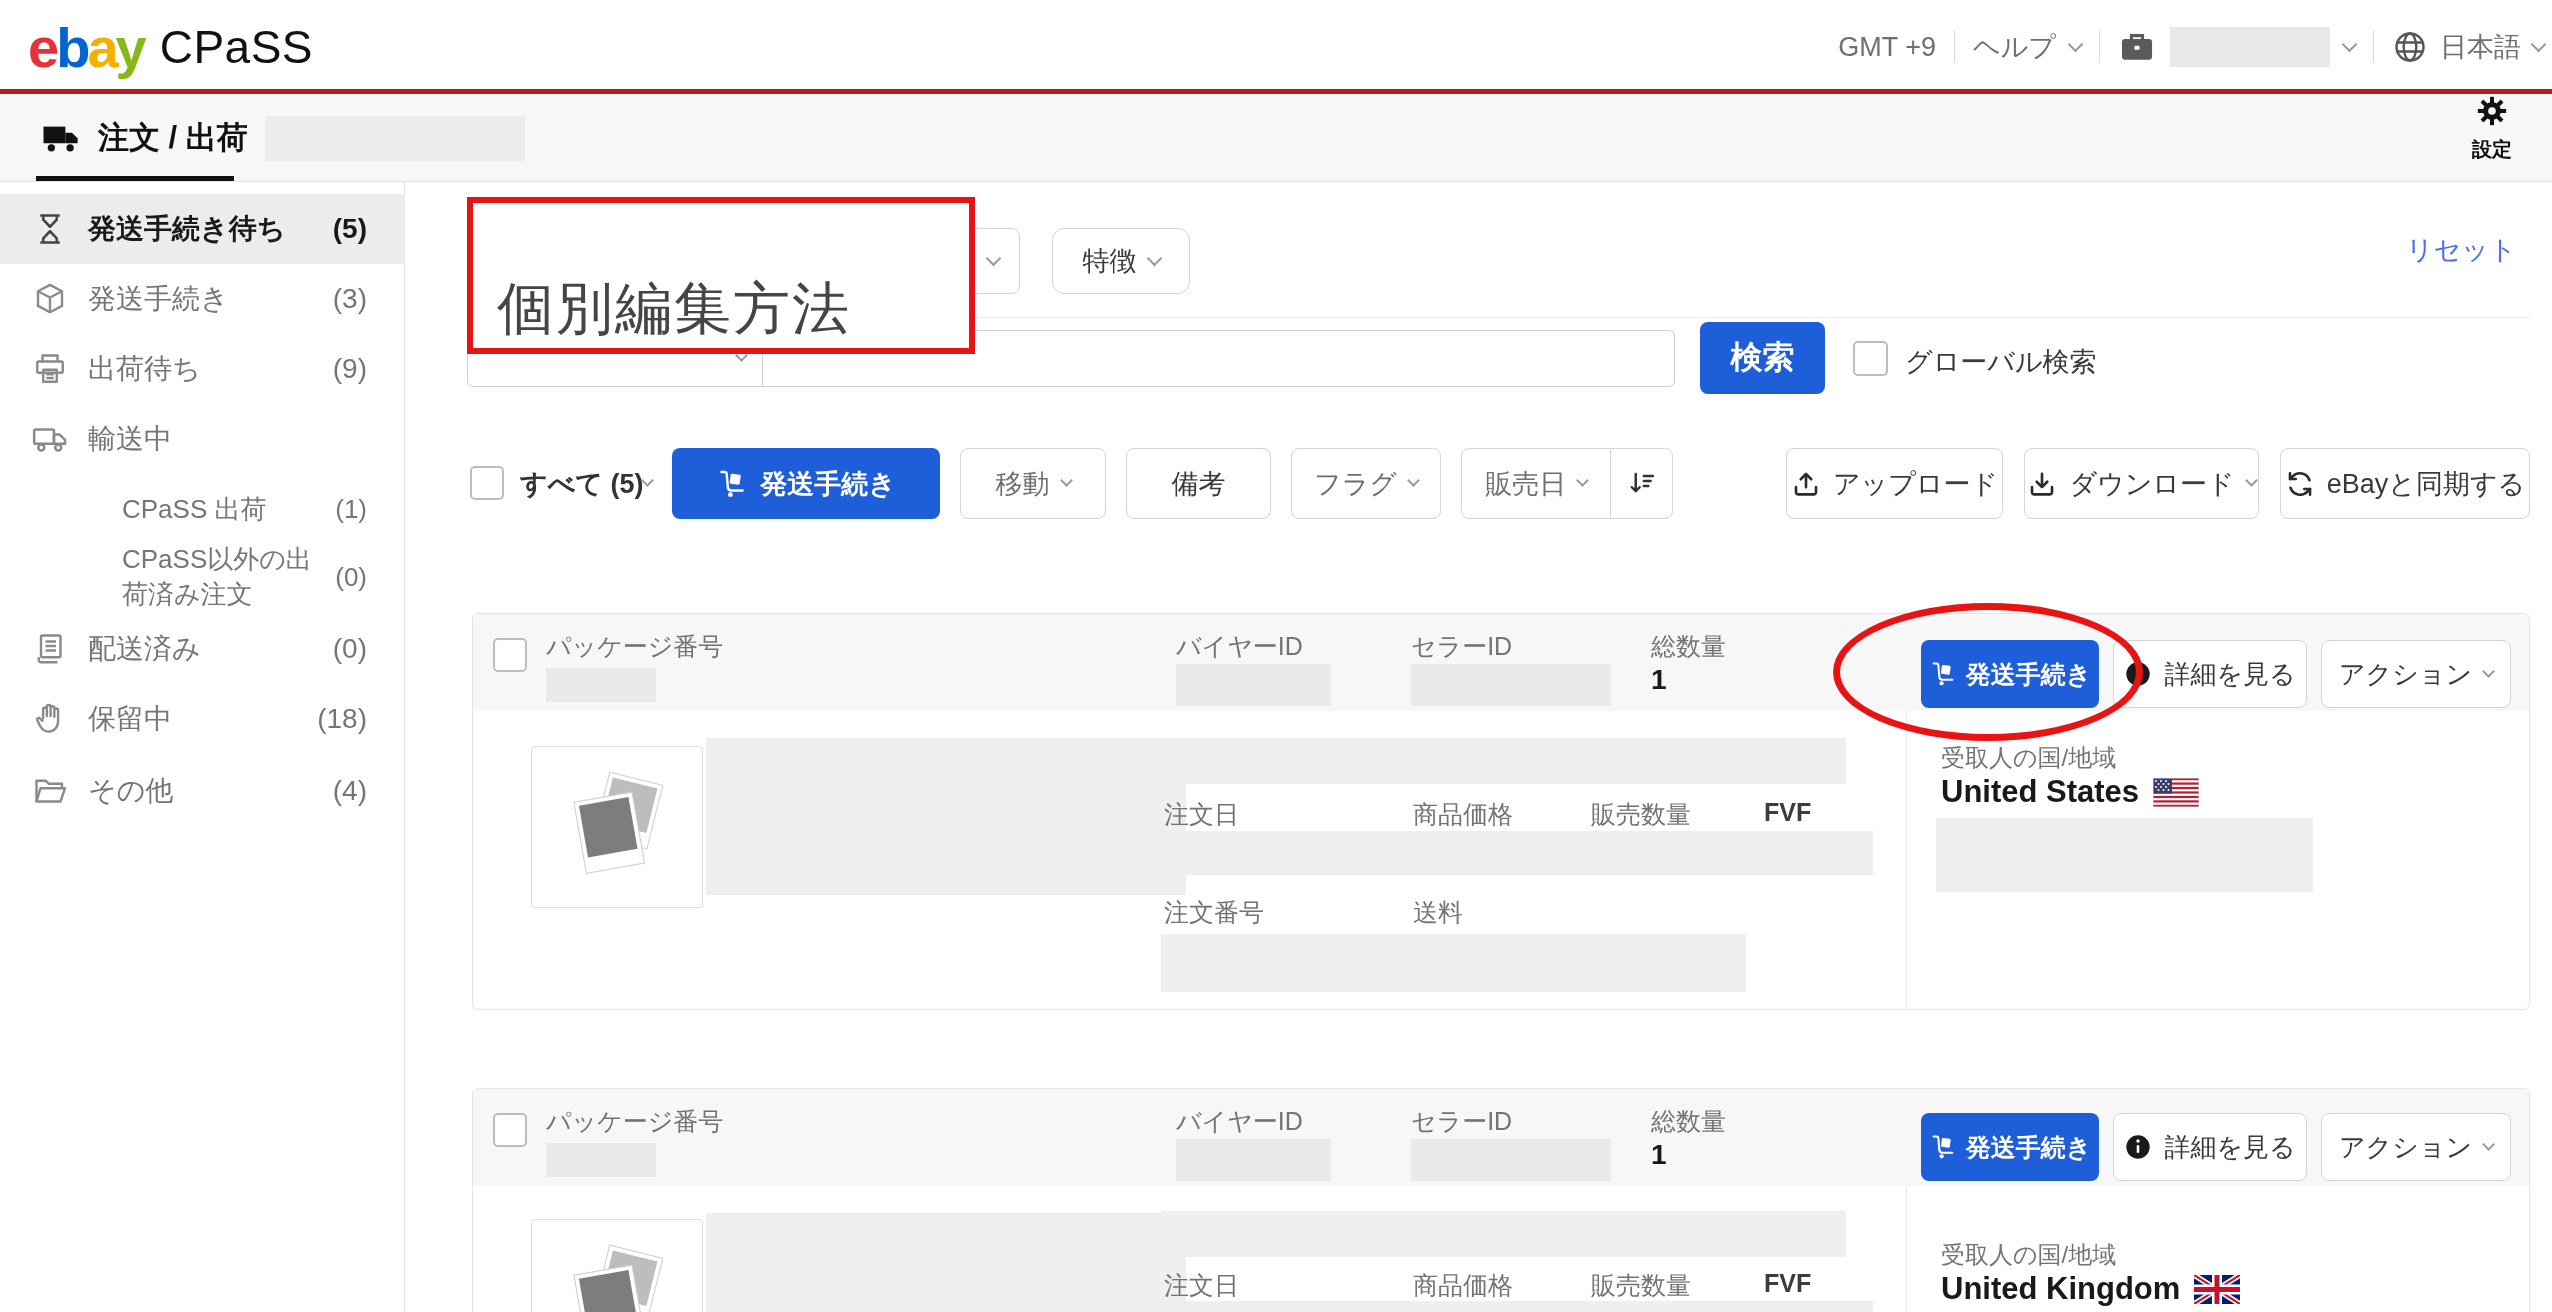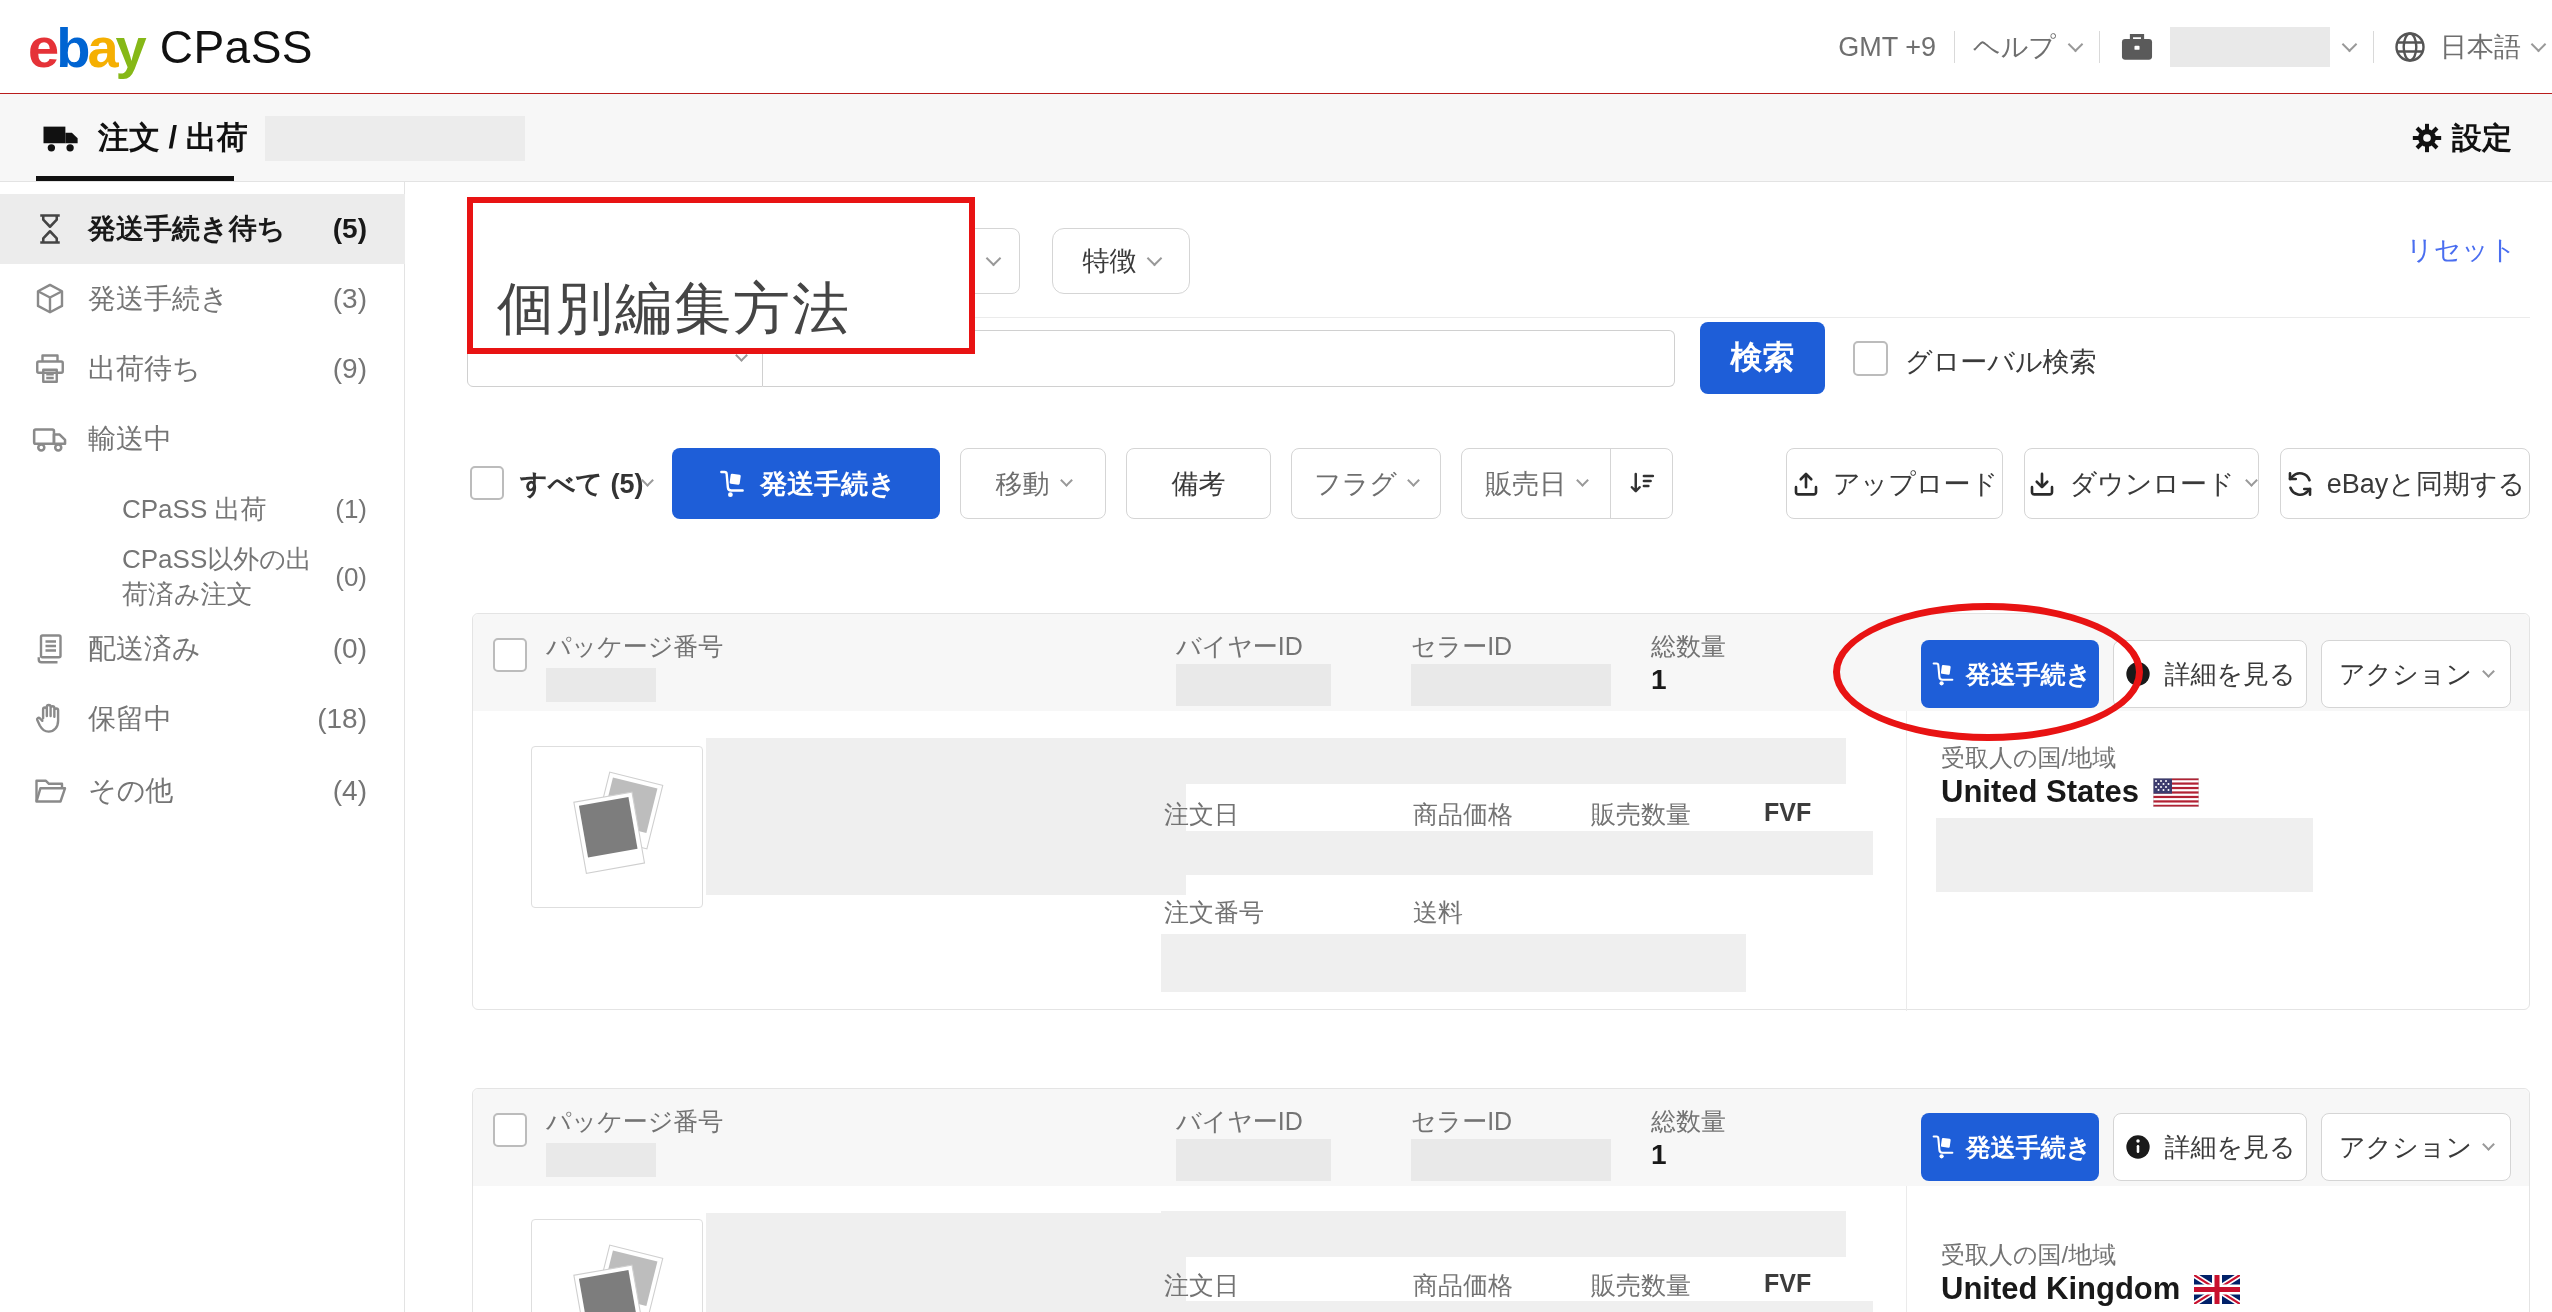--- a/index.html
+++ b/index.html
@@ -2,36 +2,36 @@
 <html><head>
 <meta charset="utf-8">
 <style>
   html,body{margin:0;padding:0;background:#fff;}
   *{box-sizing:border-box;}
   body{font-family:"Liberation Sans","DejaVu Sans",sans-serif;color:#191919;}
   #root{position:relative;width:2552px;height:1312px;background:#fff;overflow:hidden;}
   .abs{position:absolute;}
 
   
-  .header{left:0;top:0;width:2552px;height:94px;background:#fff;border-bottom:1px solid #b91c1c;display:flex;align-items:center;}
+  .header{left:0;top:0;width:2552px;height:94px;background:#fff;border-bottom:5px solid #b91c1c;display:flex;align-items:center;}
   .logo{position:absolute;left:28px;top:0;height:94px;display:flex;align-items:center;}
   .logo .e1{color:#e53238}.logo .e2{color:#0064d2}.logo .e3{color:#f5af02}.logo .e4{color:#86b817}
   .logo-ebay{font-size:56px;font-weight:bold;letter-spacing:-3px;}
   .logo-cpass{font-size:46px;font-weight:500;margin-left:16px;color:#111;letter-spacing:0.5px;}
   .hdr-right{position:absolute;right:8px;top:0;height:94px;display:flex;align-items:center;gap:18px;font-size:27px;color:#6f6f6f;}
   .vdiv{width:1px;height:32px;background:#d9d9d9;}
   .chev{display:inline-block;width:11px;height:11px;border-right:2.4px solid #999;border-bottom:2.4px solid #999;transform:rotate(45deg);margin-top:-6px;}
   .chev.sm{width:9px;height:9px;}
 
   
   .navbar{left:0;top:94px;width:2552px;height:88px;background:#f7f7f7;border-bottom:1px solid #e3e3e3;}
   .tab{position:absolute;left:40px;top:0;height:88px;display:flex;align-items:center;gap:16px;font-size:31px;font-weight:bold;color:#111;}
   .tab-underline{position:absolute;left:36px;bottom:0;width:198px;height:5px;background:#111;}
   .nav-redact{position:absolute;left:265px;top:22px;width:260px;height:45px;background:#ececec;}
-  .settings{position:absolute;right:40px;top:0;height:88px;display:flex;align-items:center;gap:8px;font-size:30px;font-weight:bold;color:#111;}
+  .settings{position:absolute;right:40px;top:0;height:88px;display:flex;align-items:center;gap:8px;font-size:20px;font-weight:bold;color:#111;flex-direction:column;}
 
   
   .sidebar{left:0;top:182px;width:405px;height:1130px;background:#fff;border-right:1px solid #e3e3e3;}
   .srow{position:absolute;left:0;width:405px;height:70px;display:flex;align-items:center;gap:18px;padding:0 38px 0 30px;font-size:28px;color:#757575;}
   .srow .cnt{margin-left:auto;}
   .srow.active{background:#ececec;color:#191919;font-weight:bold;}
   .srow.sub{padding-left:122px;font-size:26px;}
   .sicon{width:40px;height:40px;flex:0 0 40px;display:flex;align-items:center;justify-content:center;}
 
   

